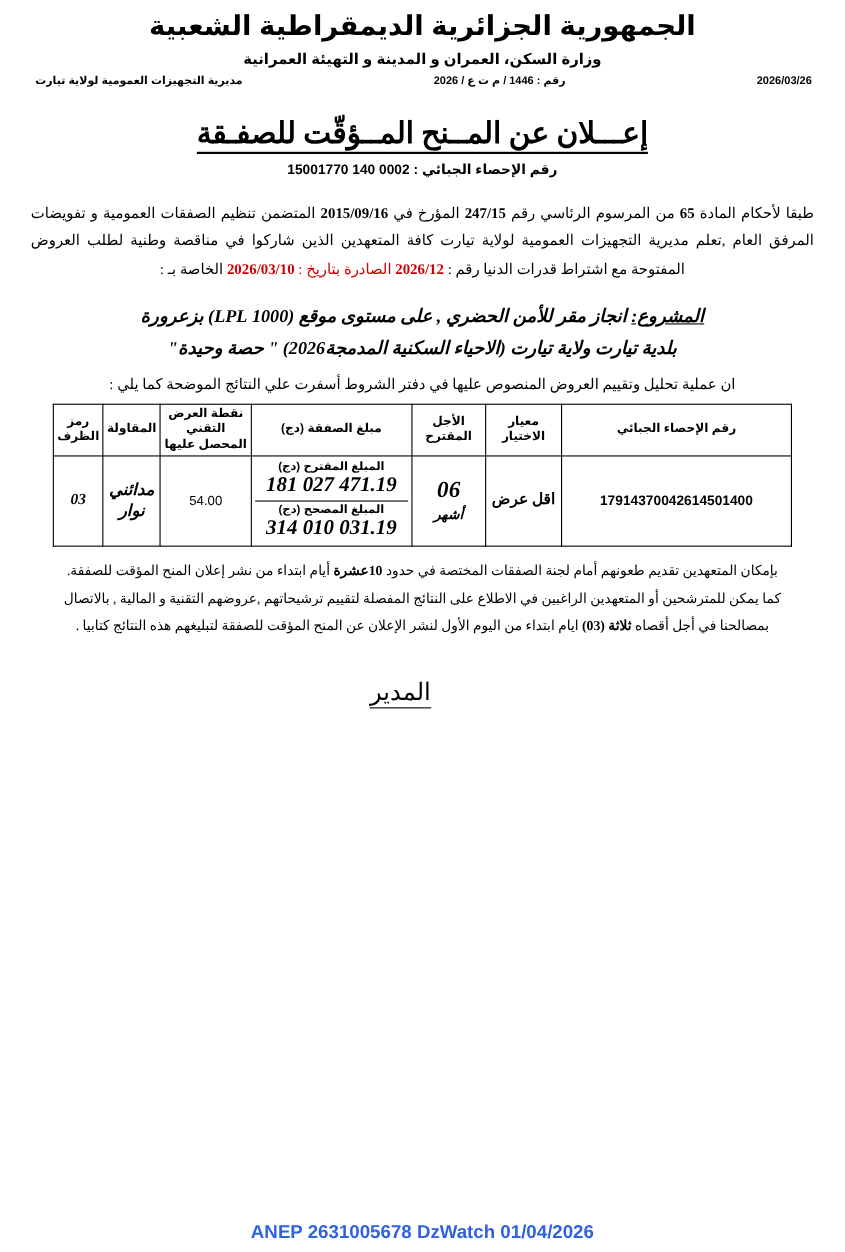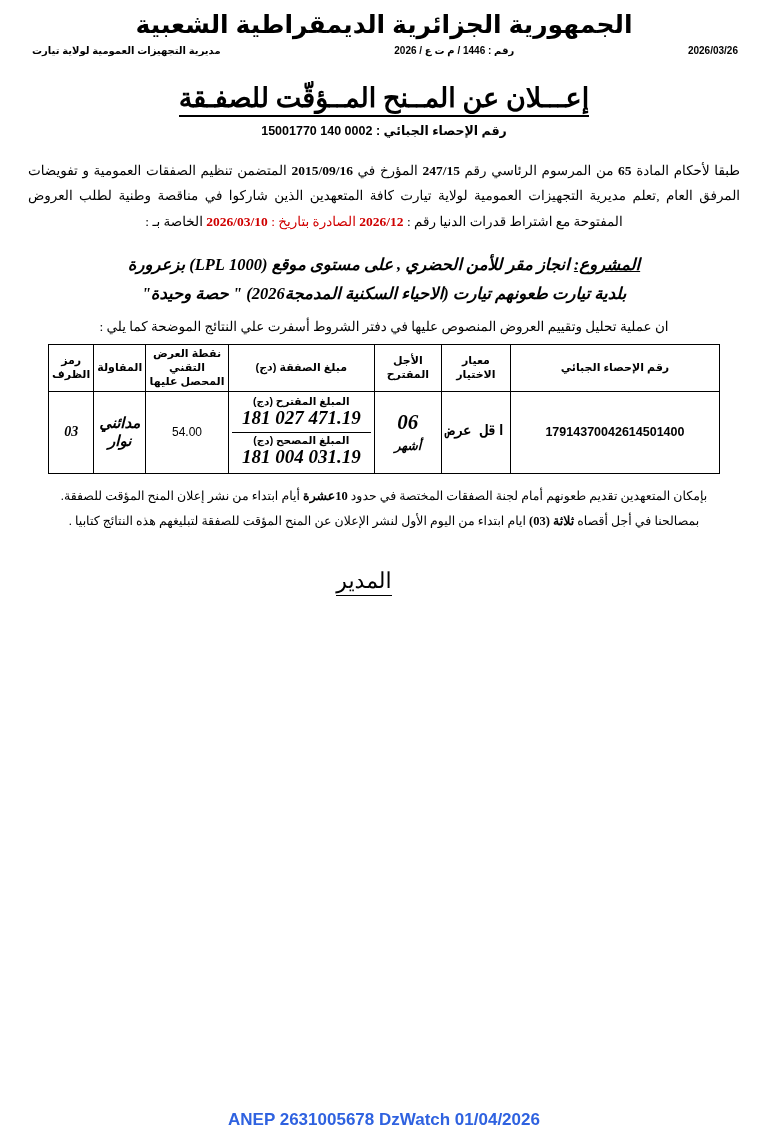--- a/index.html
+++ b/index.html
@@ -171,21 +171,21 @@
   td.c-delay {
     font-family: "Liberation Serif", "DejaVu Serif", serif;
     font-style: italic;
     font-weight: bold;
     font-size: 14px;
     line-height: 1.3;
   }
   td.c-delay .num { font-size: 21px; }
   td.c-delay .unit { font-size: 12.5px; }
   td.c-criterion {
-    font-family: Liberation Mono, monospace;
+    font-family: Liberation Serif, serif;
     font-weight: bold;
     font-size: 14px;
     line-height: 1.25;
     margin-left: 19px;
   }
   td.c-taxid {
     font-family: "Liberation Sans", "DejaVu Sans", sans-serif;
     font-weight: bold;
     font-size: 12.5px;
     direction: ltr;
@@ -235,20 +235,21 @@
     font-size: 17px;
     color: #2f62e0;
   }
 </style>
 </head>
 <body>
 
 <div class="page">
 
   <div class="republic">الجمهورية الجزائرية الديمقراطية الشعبية</div>
+  <div class="ministry">وزارة السكن، العمران و المدينة و التهيئة العمرانية</div>
 
   <div class="dir-line">
     <span class="dir-left">مديرية التجهيزات العمومية لولاية تيارت</span>
     <span class="dir-mid">رقم : 1446 / م ت ع / 2026</span>
     <span class="dir-right">2026/03/26</span>
   </div>
 
   <div class="title">
     <span>إعـــلان عن المــنح المــؤقّت للصفـقة</span>
   </div>
@@ -268,21 +269,21 @@
     <span class="red bold ltr-inline">2026/12</span>
     <span class="red">الصادرة بتاريخ :</span>
     <span class="red bold ltr-inline">2026/03/10</span>
     <span>الخاصة بـ :</span>
   </div>
 
   <div class="project">
     <span class="lbl">المشروع:</span>
     <span>انجاز مقر للأمن الحضري , على مستوى موقع (1000 LPL) بزعرورة</span>
     <br>
-    <span>بلدية تيارت طعونهم تيارت  (الاحياء السكنية المدمجة2026)  " حصة وحيدة"</span>
+    <span>بلدية تيارت ولاية تيارت  (الاحياء السكنية المدمجة2026)  " حصة وحيدة"</span>
   </div>
 
   <div class="results-line">ان عملية تحليل وتقييم العروض المنصوص عليها في دفتر الشروط أسفرت علي النتائج الموضحة كما يلي :</div>
 
   <table class="award">
     <colgroup>
       <col class="w-taxid">
         <col class="w-criterion">
         <col class="w-delay">
       <col class="w-amount">
@@ -309,36 +310,37 @@
           <span class="num">06</span><br>
           <span class="unit">أشهر</span>
         </td>
         <td class="c-amounts">
           <div class="amt-row">
             <div class="amt-label">المبلغ المقترح (دج)</div>
             <div class="amt-value">181 027 471.19</div>
           </div>
           <div class="amt-row">
             <div class="amt-label">المبلغ المصحح (دج)</div>
-            <div class="amt-value">181 004 031.19</div>
+            <div class="amt-value">314 010 031.19</div>
           </div>
         </td>
         <td class="c-note">54.00</td>
         <td class="c-contractor">مدائني نوار</td>
         <td class="c-code">03</td>
       </tr>
     </tbody>
   </table>
 
   <div class="notices">
     <p>
       <span>بإمكان المتعهدين تقديم طعونهم أمام لجنة الصفقات المختصة  في حدود</span>
       <span class="bold ltr-inline">10</span><span class="bold">عشرة</span>
       <span>أيام  ابتداء من نشر إعلان المنح المؤقت للصفقة.</span>
     </p>
+    <p>كما يمكن للمترشحين أو المتعهدين الراغبين في الاطلاع على النتائج المفصلة لتقييم ترشيحاتهم ,عروضهم التقنية و المالية , بالاتصال</p>
     <p>
       <span>بمصالحنا في أجل أقصاه</span>
       <span class="bold">ثلاثة (03)</span>
       <span>ايام ابتداء من اليوم الأول لنشر الإعلان عن المنح المؤقت للصفقة لتبليغهم هذه النتائج كتابيا .</span>
     </p>
   </div>
 
   <div class="signature">
     <span>المدير</span>
   </div>

